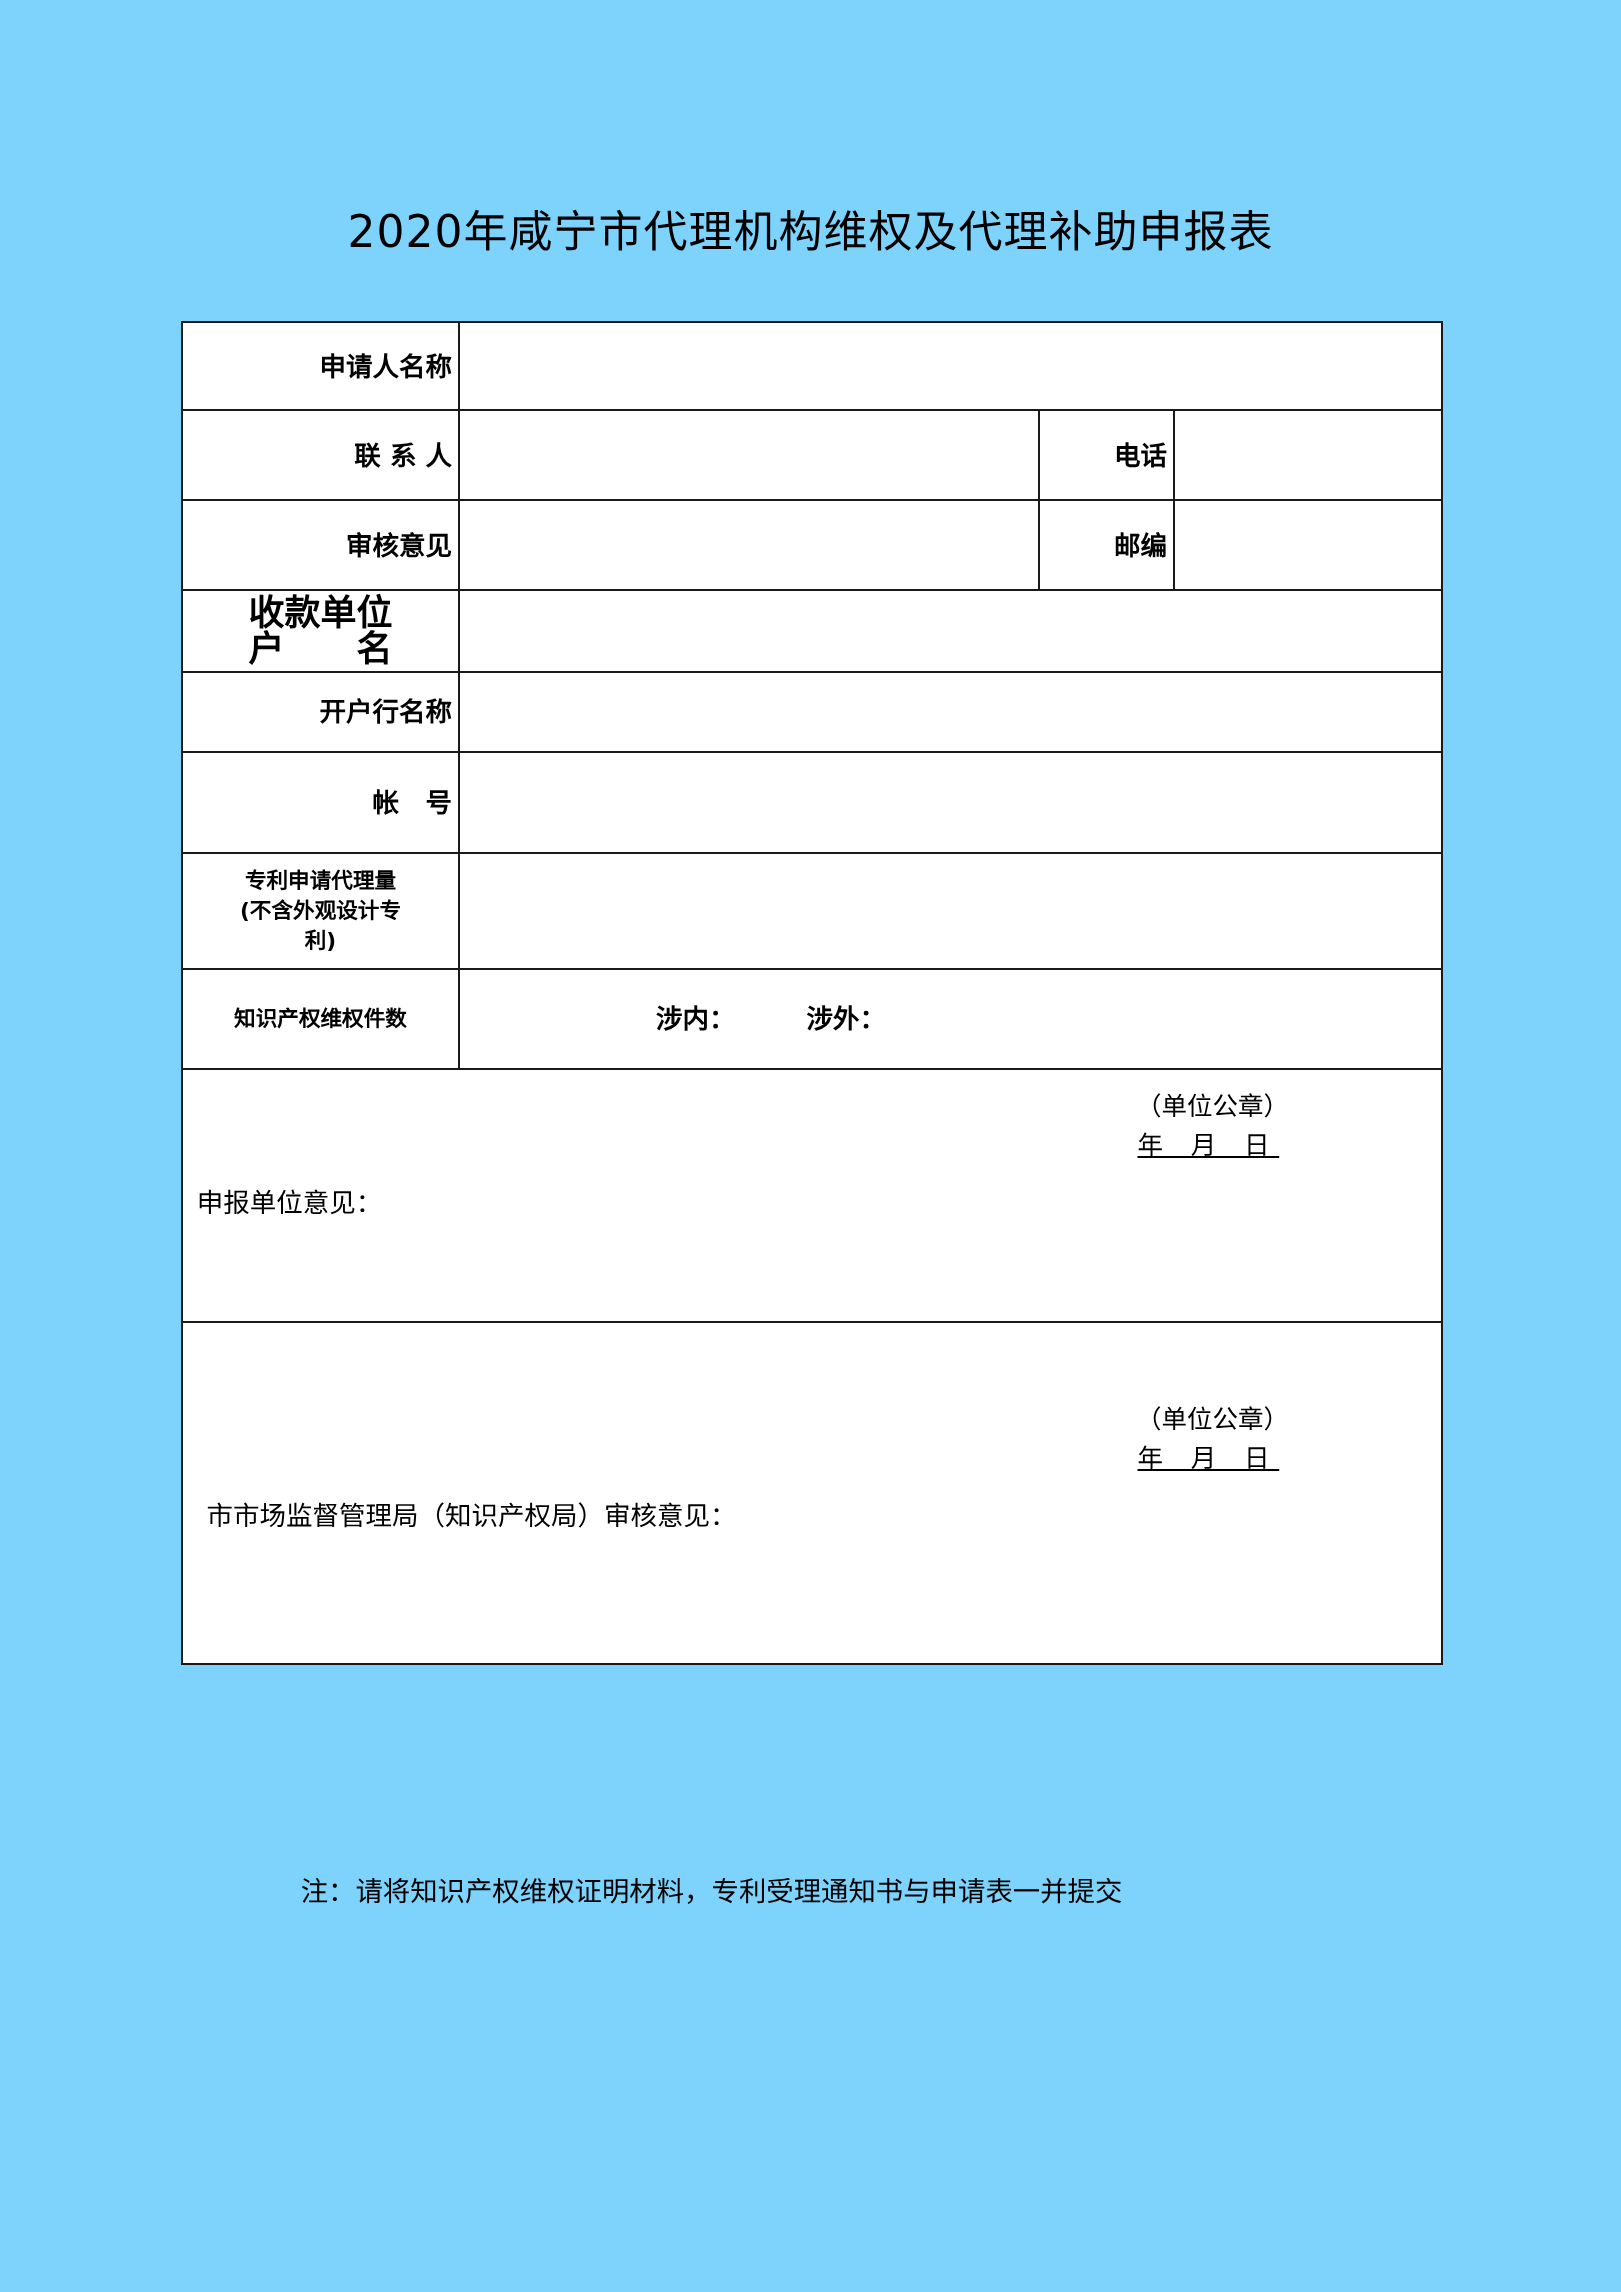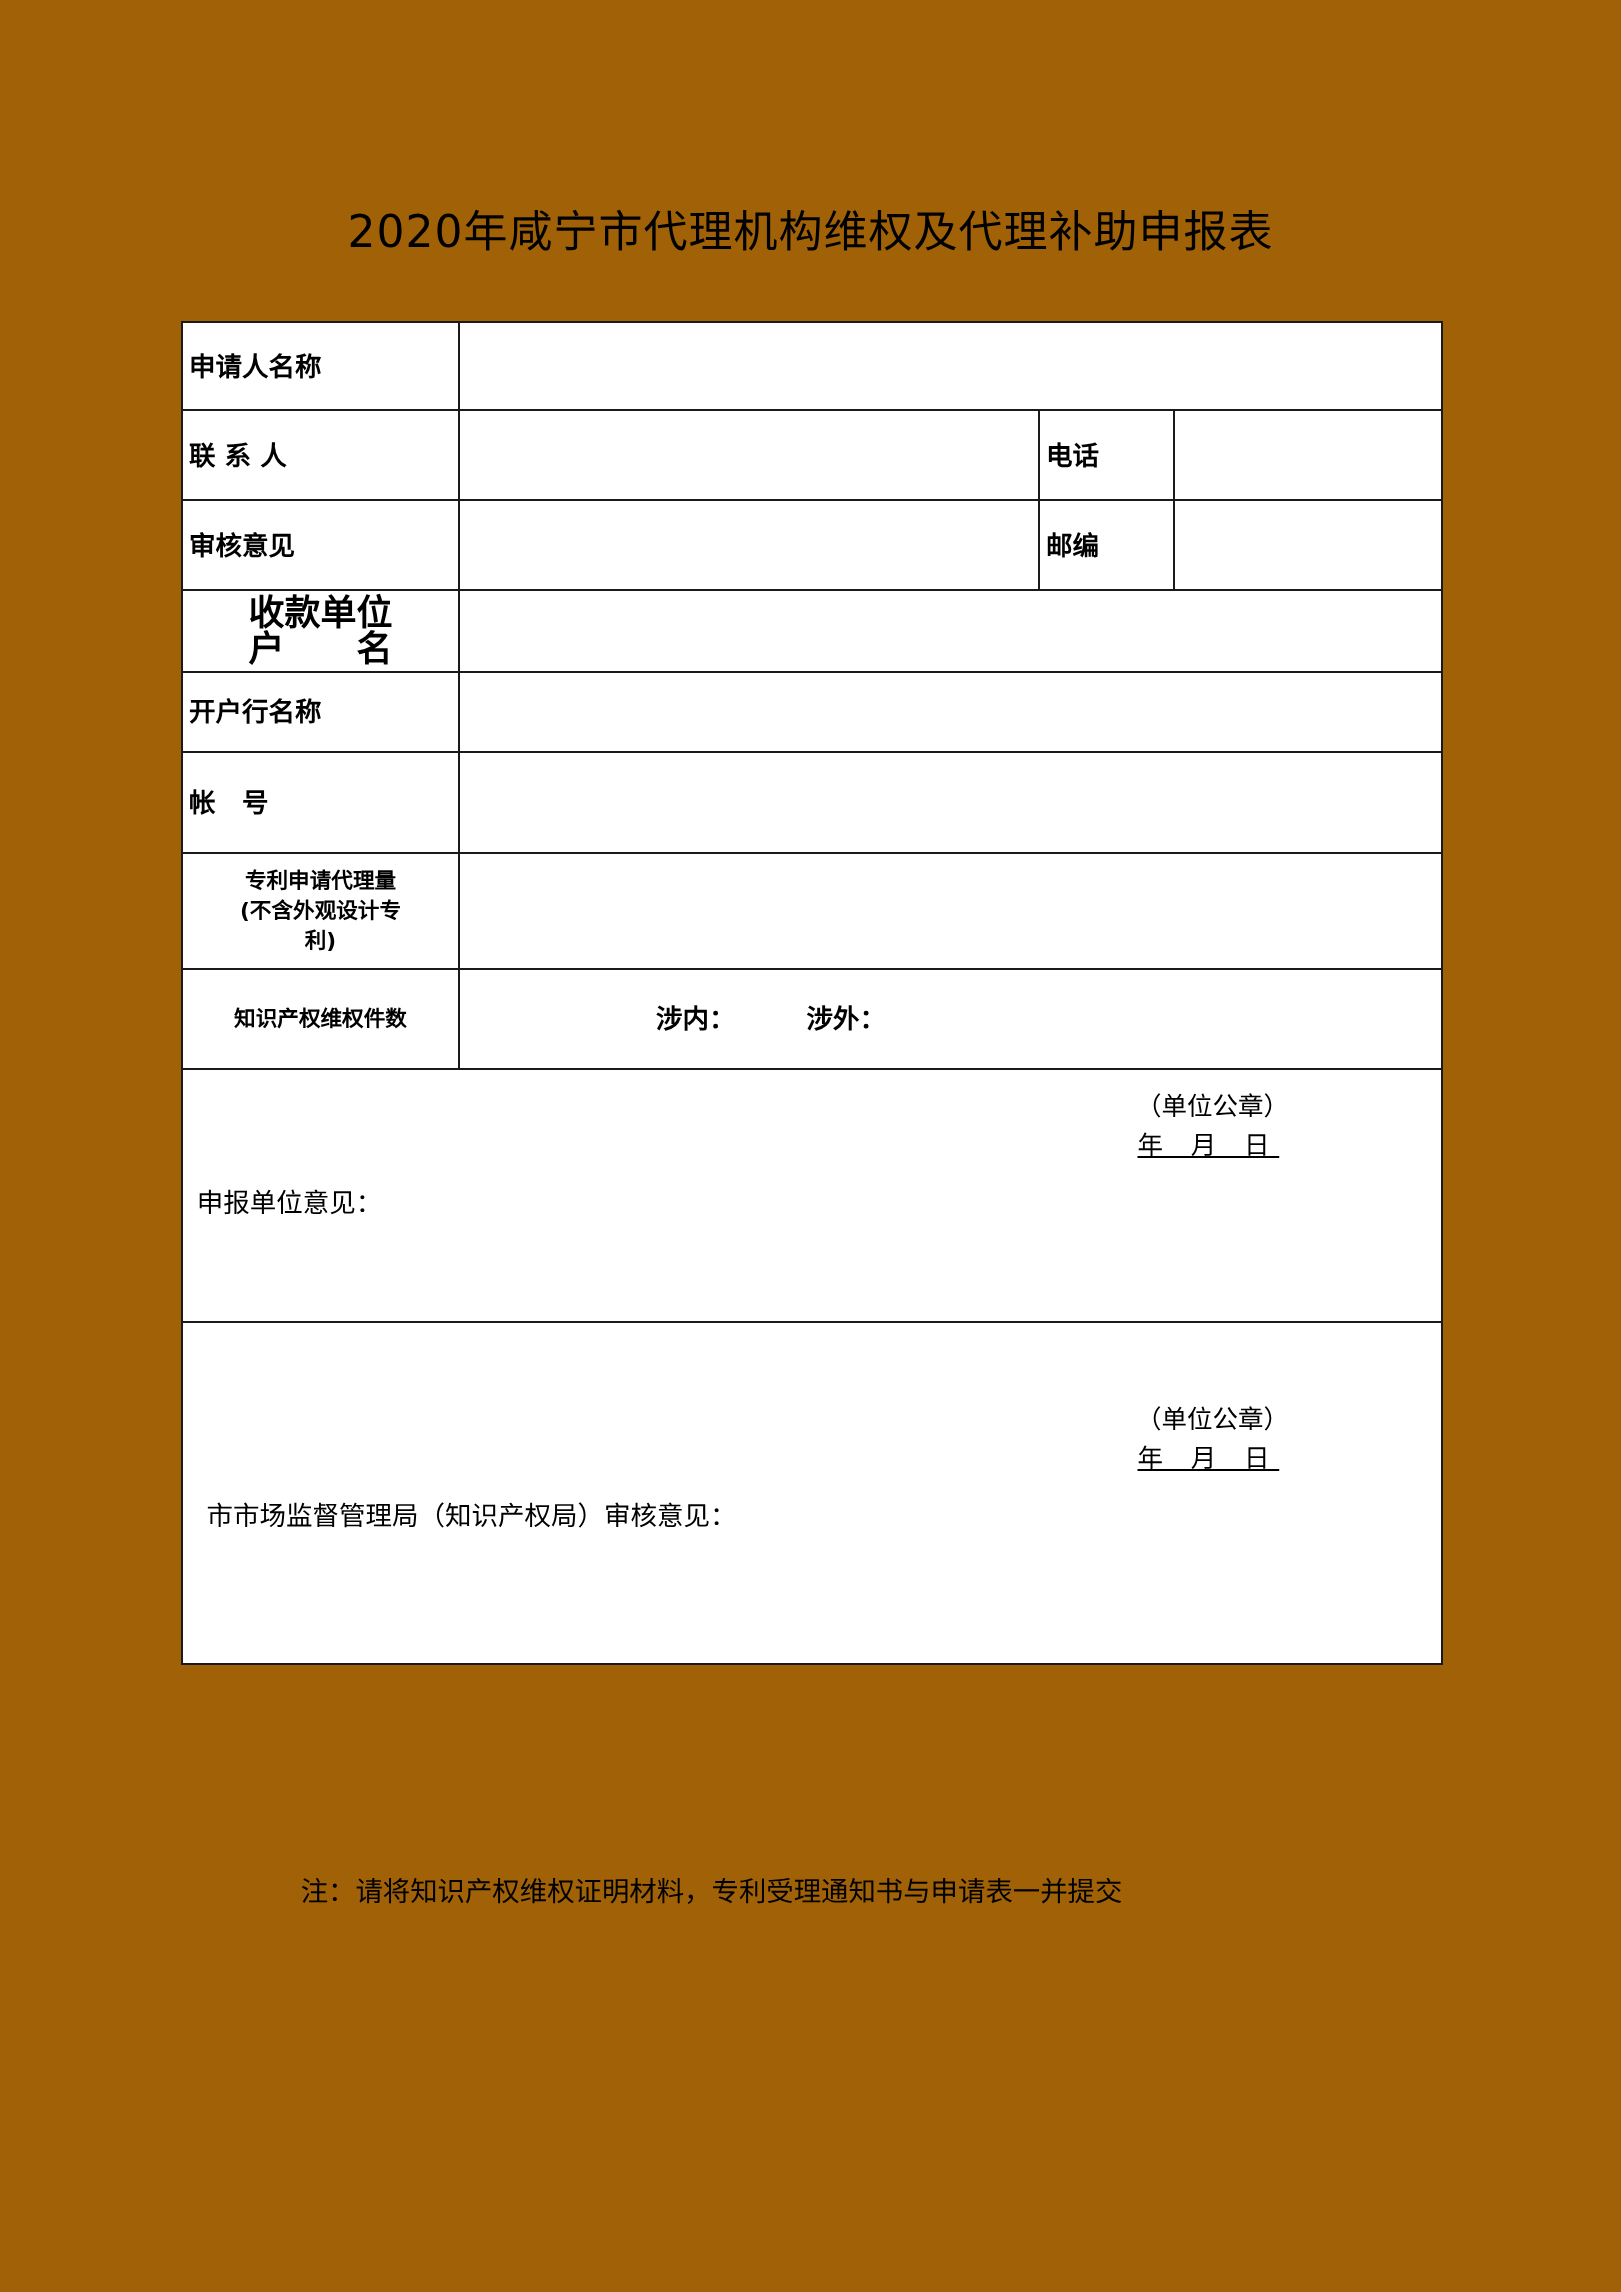--- a/index.html
+++ b/index.html
@@ -13,21 +13,21 @@
     height: 2293px;
     font-family: "DejaVu Sans", "Liberation Sans", sans-serif;
     color: #000000;
     position: relative;
     overflow: hidden;
   }
   .page {
     position: relative;
     width: 1621px;
     height: 2293px;
-    background: #a16207;
+    background: #7dd3fc;
   }
 
   
   .doc-title {
     position: absolute;
     left: 0;
     top: 202px;
     width: 1621px;
     text-align: center;
     font-size: 44px;
@@ -48,21 +48,21 @@
     table-layout: fixed;
   }
   .form-table td {
     border: 2px solid #1a1a1a;
     padding: 0;
     vertical-align: middle;
     background: #fff;
   }
 
   .lbl {
-    text-align: left;
+    text-align: right;
     font-weight: bold;
     font-size: 26.5px;
     line-height: 35px;
     padding: 3.9px 5.9px !important;
   }
   .lbl-sm {
     text-align: center;
     font-weight: bold;
     font-size: 21.6px;
     line-height: 30px;

